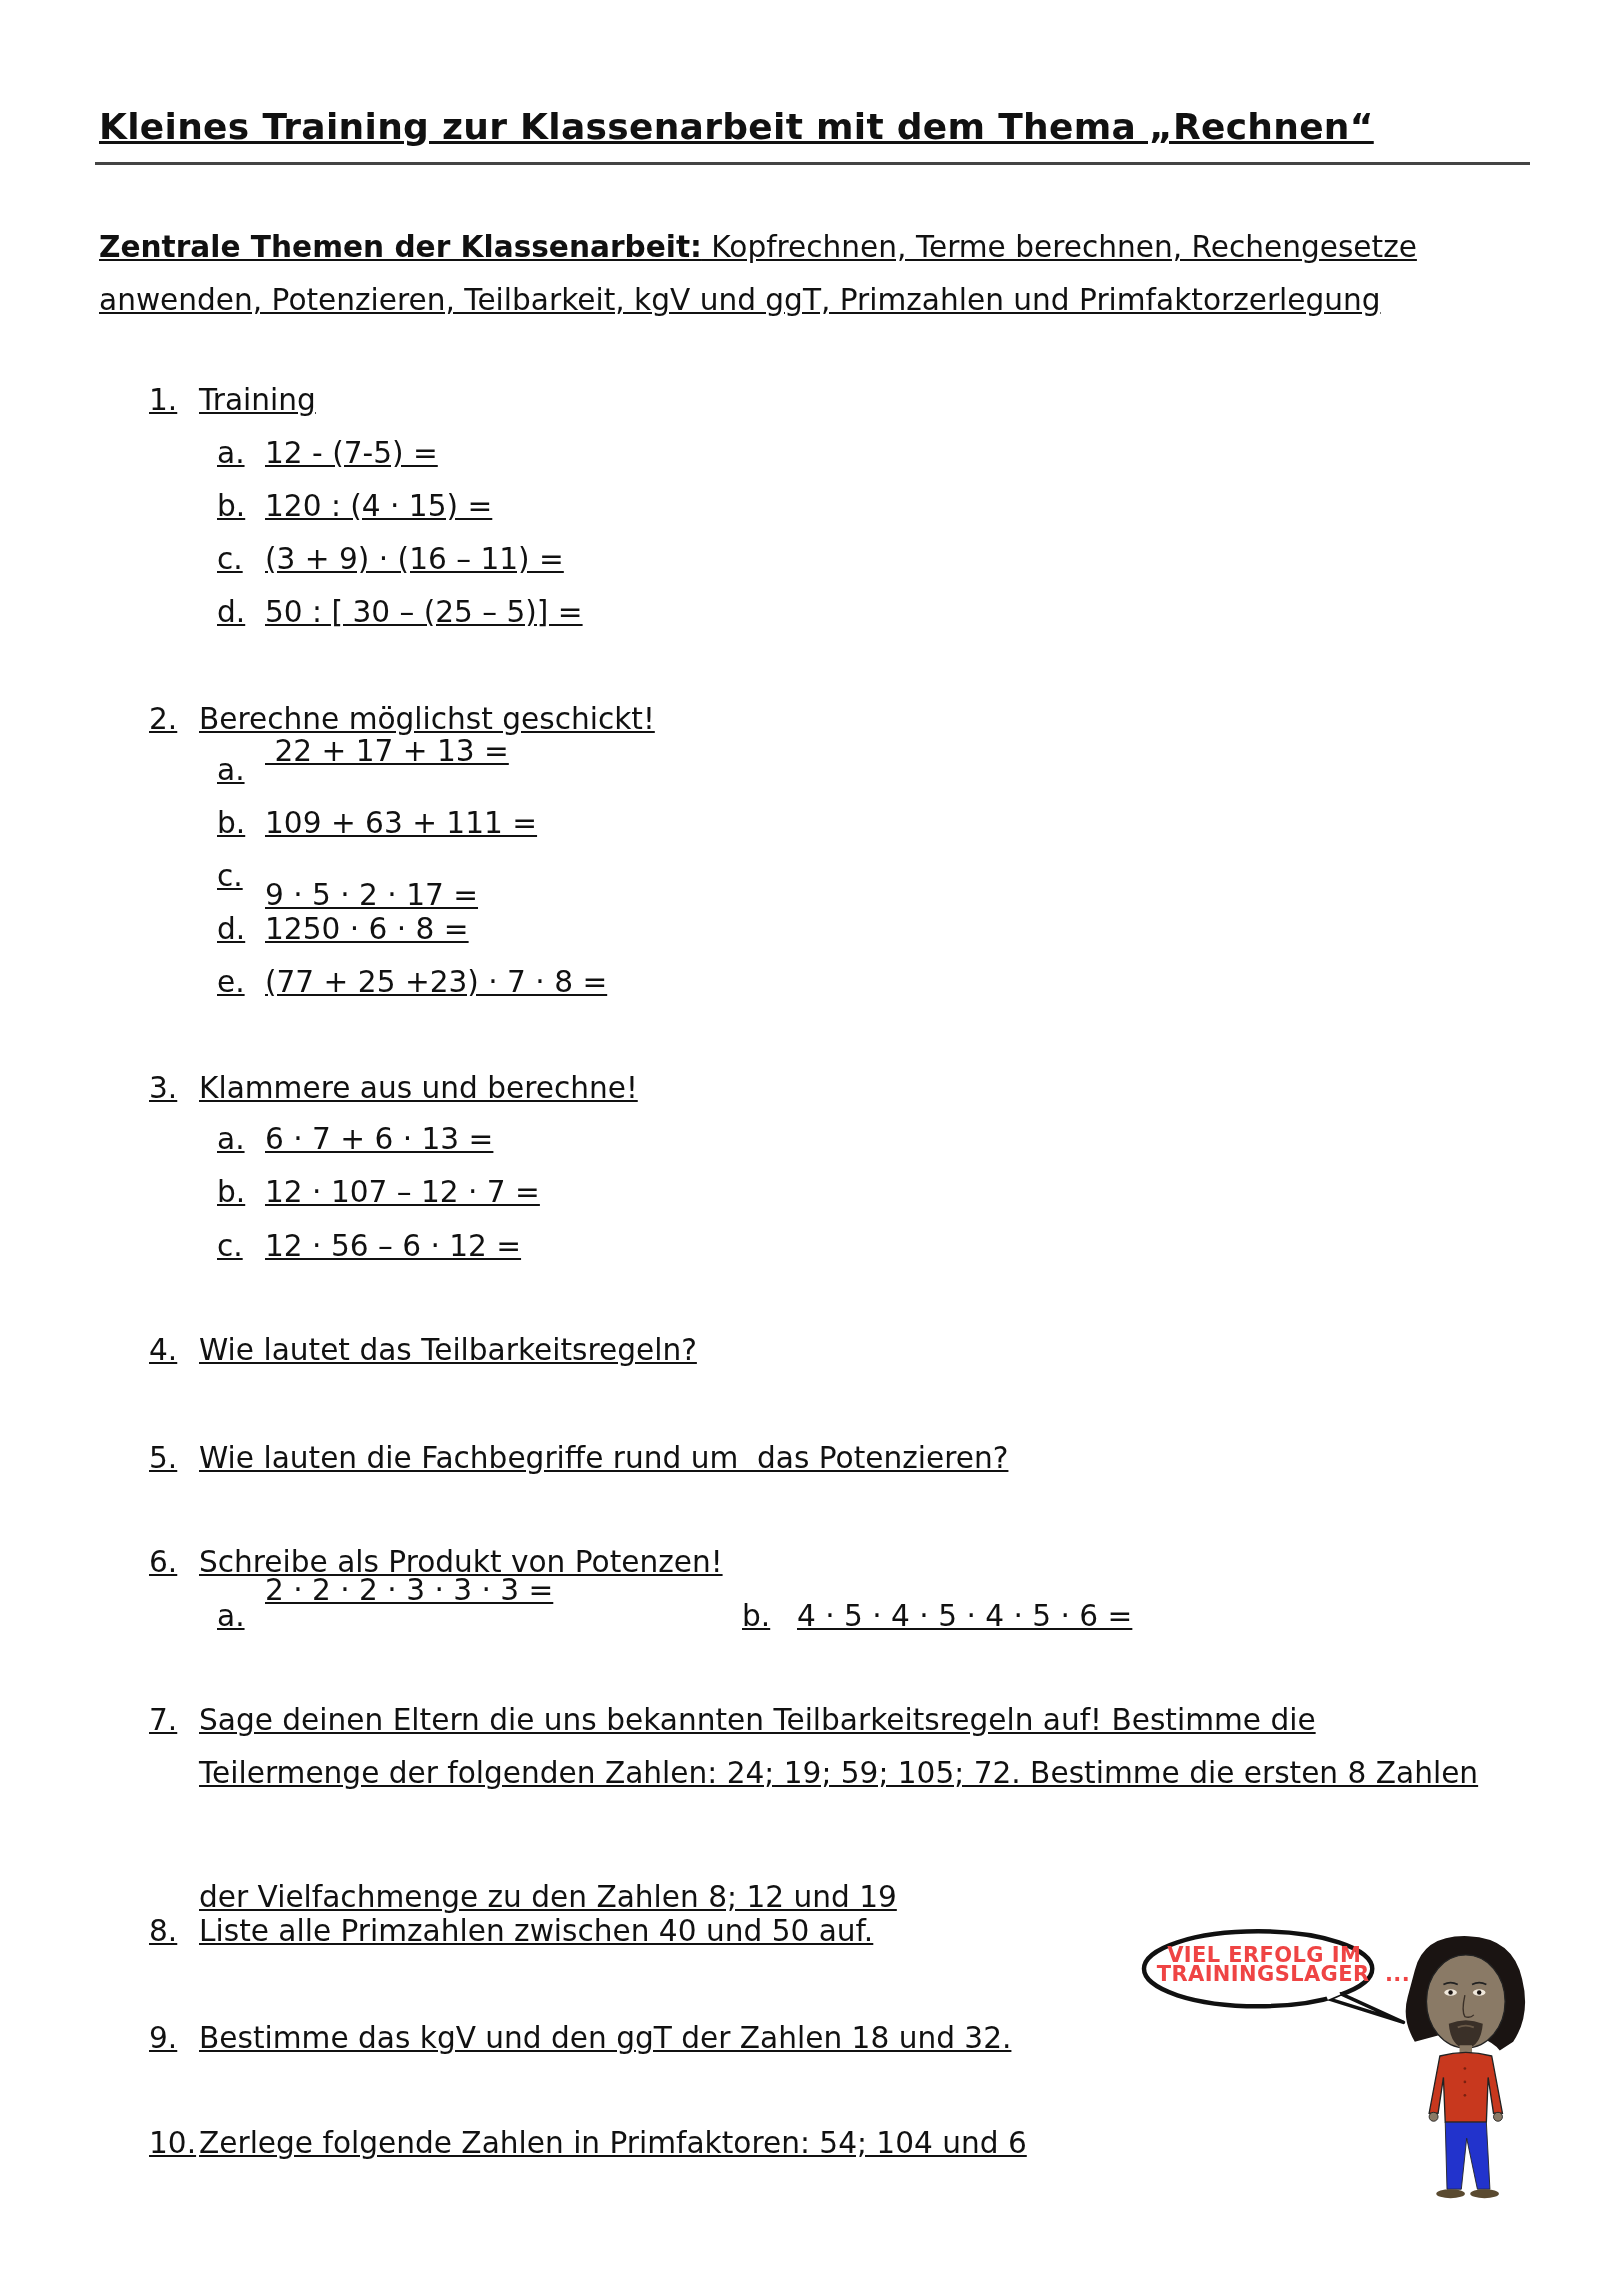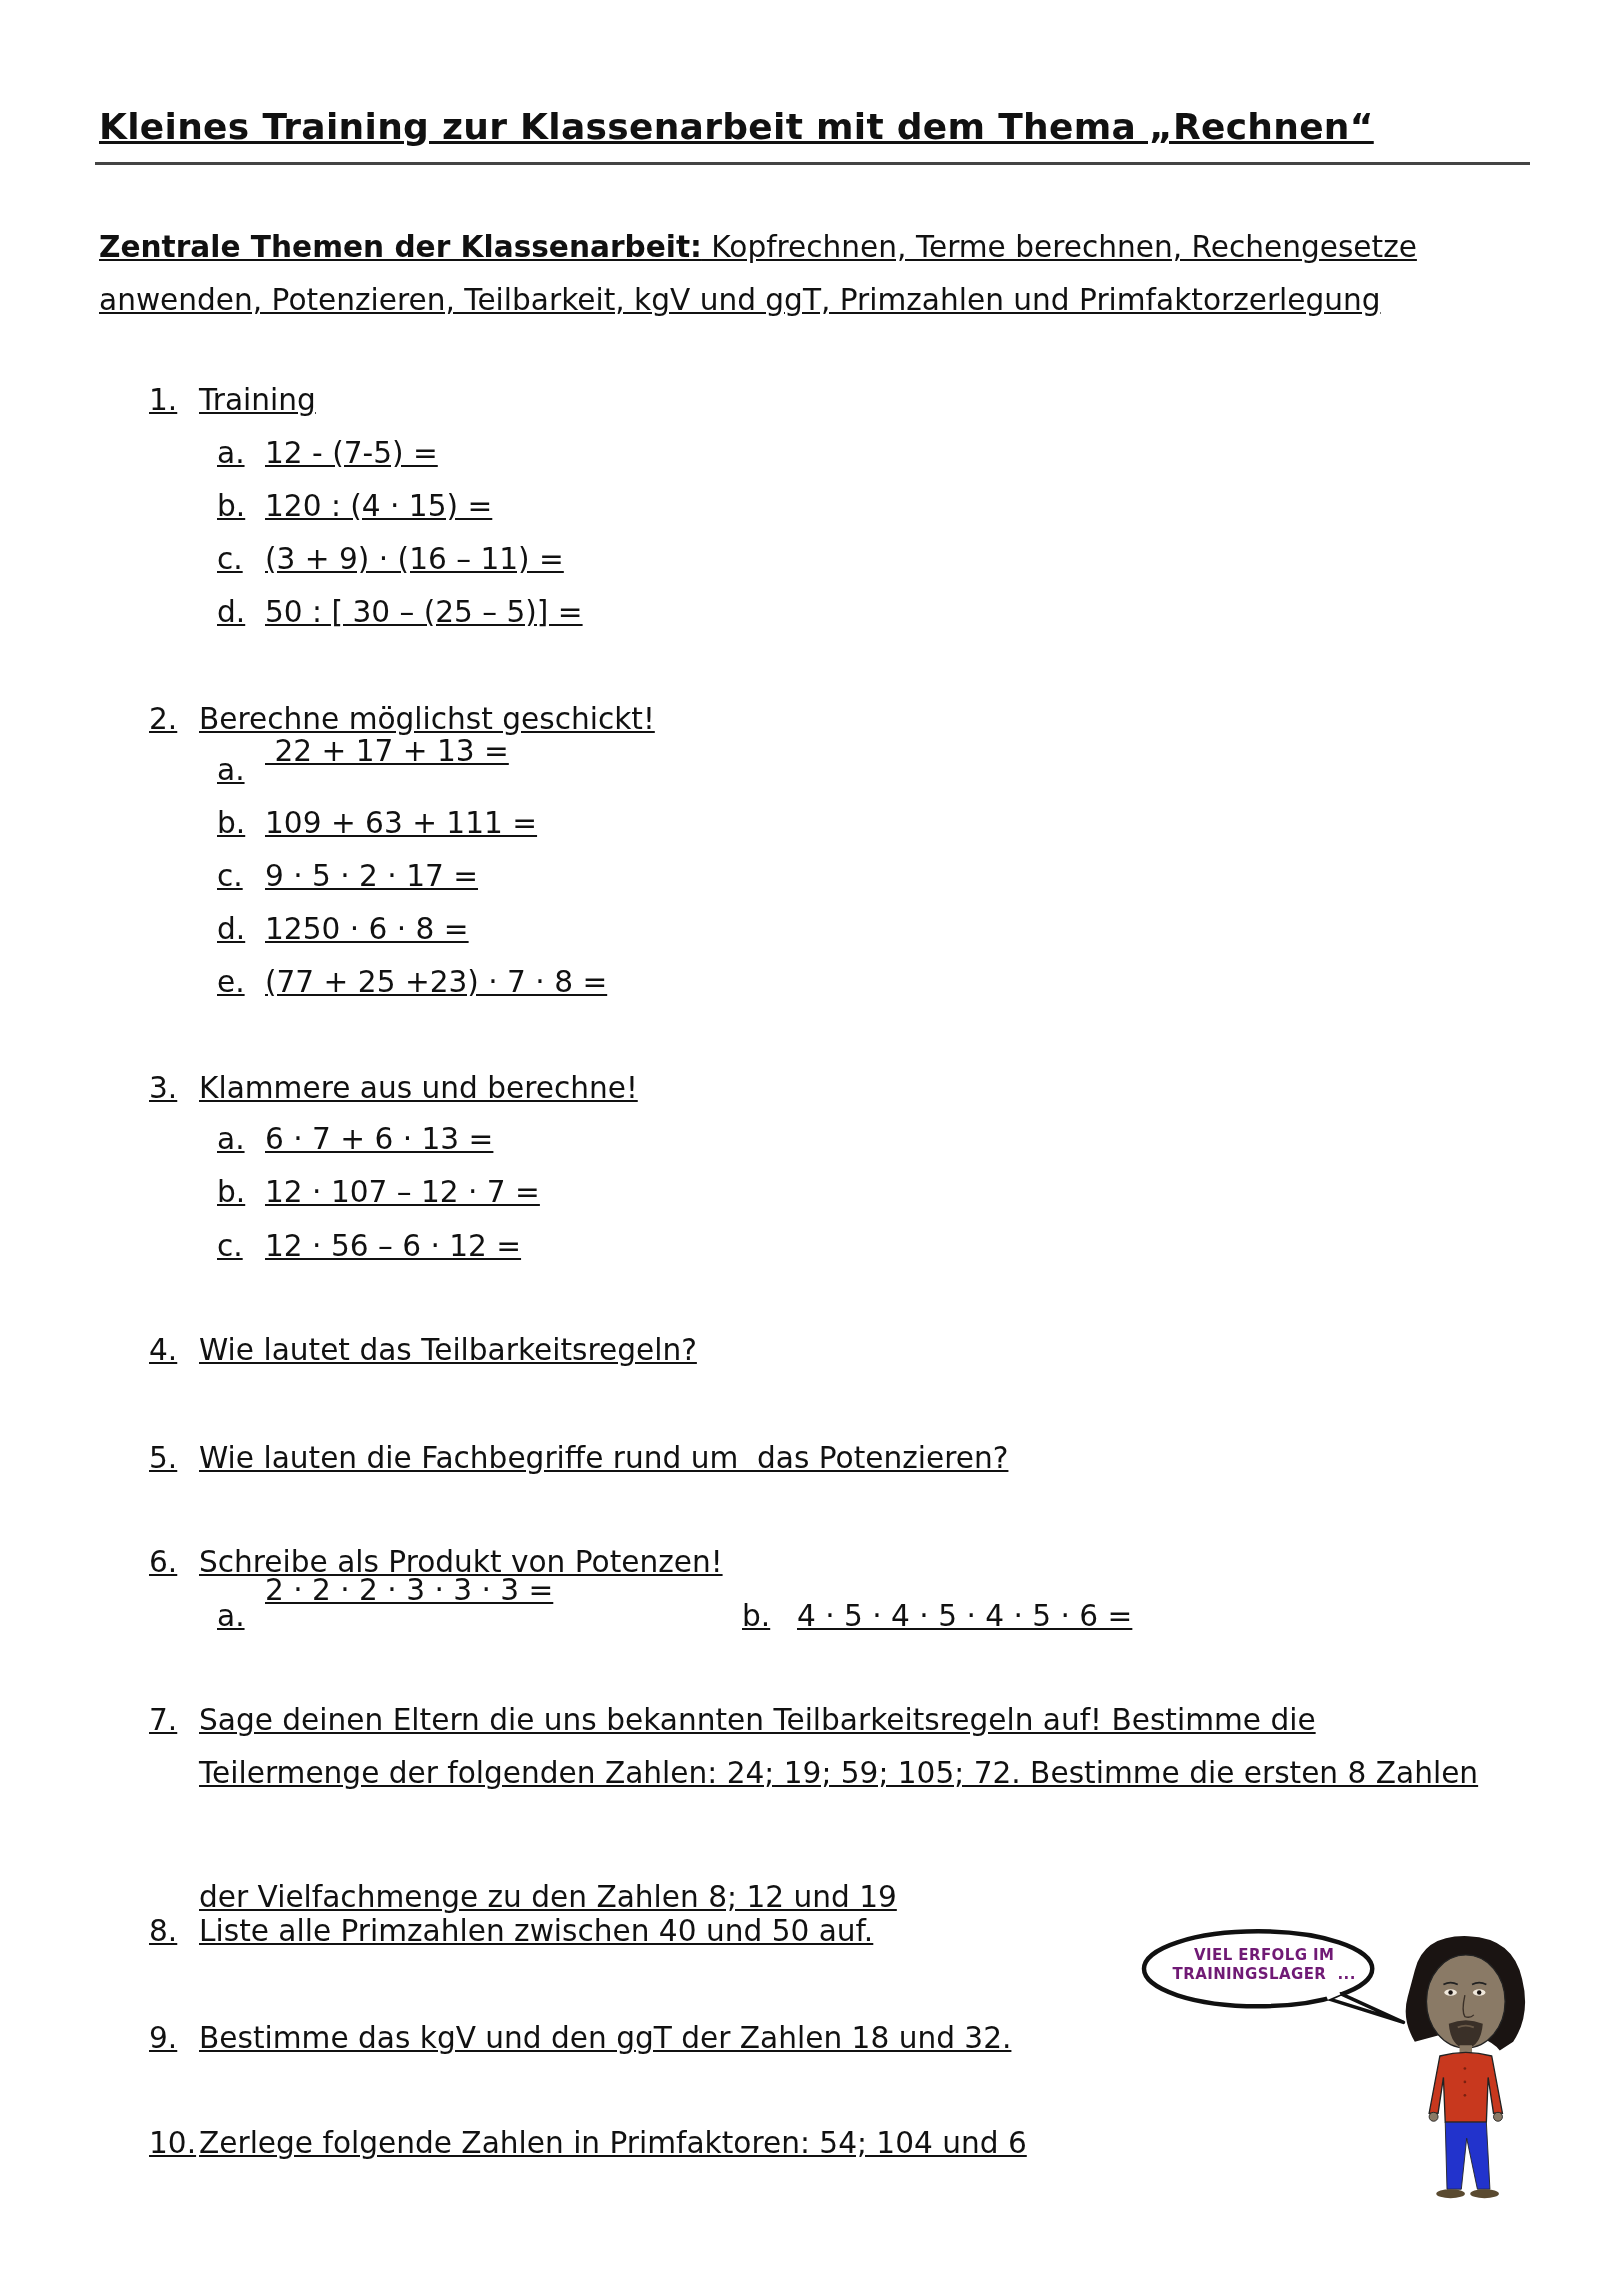--- a/index.html
+++ b/index.html
@@ -16,22 +16,22 @@
   .q-text { font-size: 29.6px; }
   .sub-letter { font-size: 29.6px; }
   .sub-text { font-size: 29.6px; }
   .num-col { left: 149px; }
   .text-col { left: 199px; }
   .letter-col { left: 217px; }
   .subtext-col { left: 265px; text-align: center; }
   .bubble-wrap { position: absolute; left: 1137px; top: 1926px; width: 269px; height: 107px; }
   .bubble-text {
     position: absolute; left: 19.7px; top: 19.7px; width: 215px; text-align: center;
-    font-family: "DejaVu Sans", sans-serif; font-size: 15px; font-weight: bold; line-height: 19px;
-    letter-spacing: 0.4px; color: #701a75;
+    font-family: "DejaVu Sans", sans-serif; font-size: 21px; font-weight: bold; line-height: 19px;
+    letter-spacing: 0.4px; color: #ef4444;
   }
   .person { position: absolute; left: 1388px; top: 1934px; width: 152px; height: 269px; }
 </style>
 </head>
 <body>
 
 <div class="abs title">Kleines Training zur Klassenarbeit mit dem Thema „Rechnen“</div>
 <div class="rule"></div>
 
 <div class="abs intro"><b>Zentrale Themen der Klassenarbeit:</b><span> Kopfrechnen, Terme berechnen, Rechengesetze anwenden, Potenzieren, Teilbarkeit, kgV und ggT, Primzahlen und Primfaktorzerlegung</span></div>
@@ -47,21 +47,21 @@
 <div class="abs sub-letter letter-col" style="top:595px">d.</div>
 <div class="abs sub-text subtext-col" style="top:595px">50 : [ 30 – (25 – 5)] =</div>
 
 <div class="abs q-num num-col" style="top:702px">2.</div>
 <div class="abs q-text text-col" style="top:702px">Berechne möglichst geschickt!</div>
 <div class="abs sub-letter letter-col" style="top:753px">a.</div>
 <div class="abs sub-text subtext-col" style="top:734px; white-space:pre"> 22 + 17 + 13 =</div>
 <div class="abs sub-letter letter-col" style="top:806px">b.</div>
 <div class="abs sub-text subtext-col" style="top:806px">109 + 63 + 111 =</div>
 <div class="abs sub-letter letter-col" style="top:859px">c.</div>
-<div class="abs sub-text subtext-col" style="top:859px">9 · 5 · 2 · 17 =</div>
+<div class="abs sub-text subtext-col" style="top:878px">9 · 5 · 2 · 17 =</div>
 <div class="abs sub-letter letter-col" style="top:912px">d.</div>
 <div class="abs sub-text subtext-col" style="top:912px">1250 · 6 · 8 =</div>
 <div class="abs sub-letter letter-col" style="top:965px">e.</div>
 <div class="abs sub-text subtext-col" style="top:965px">(77 + 25 +23) · 7 · 8 =</div>
 
 <div class="abs q-num num-col" style="top:1071px">3.</div>
 <div class="abs q-text text-col" style="top:1071px">Klammere aus und berechne!</div>
 <div class="abs sub-letter letter-col" style="top:1122px">a.</div>
 <div class="abs sub-text subtext-col" style="top:1122px">6 · 7 + 6 · 13 =</div>
 <div class="abs sub-letter letter-col" style="top:1175px">b.</div>

